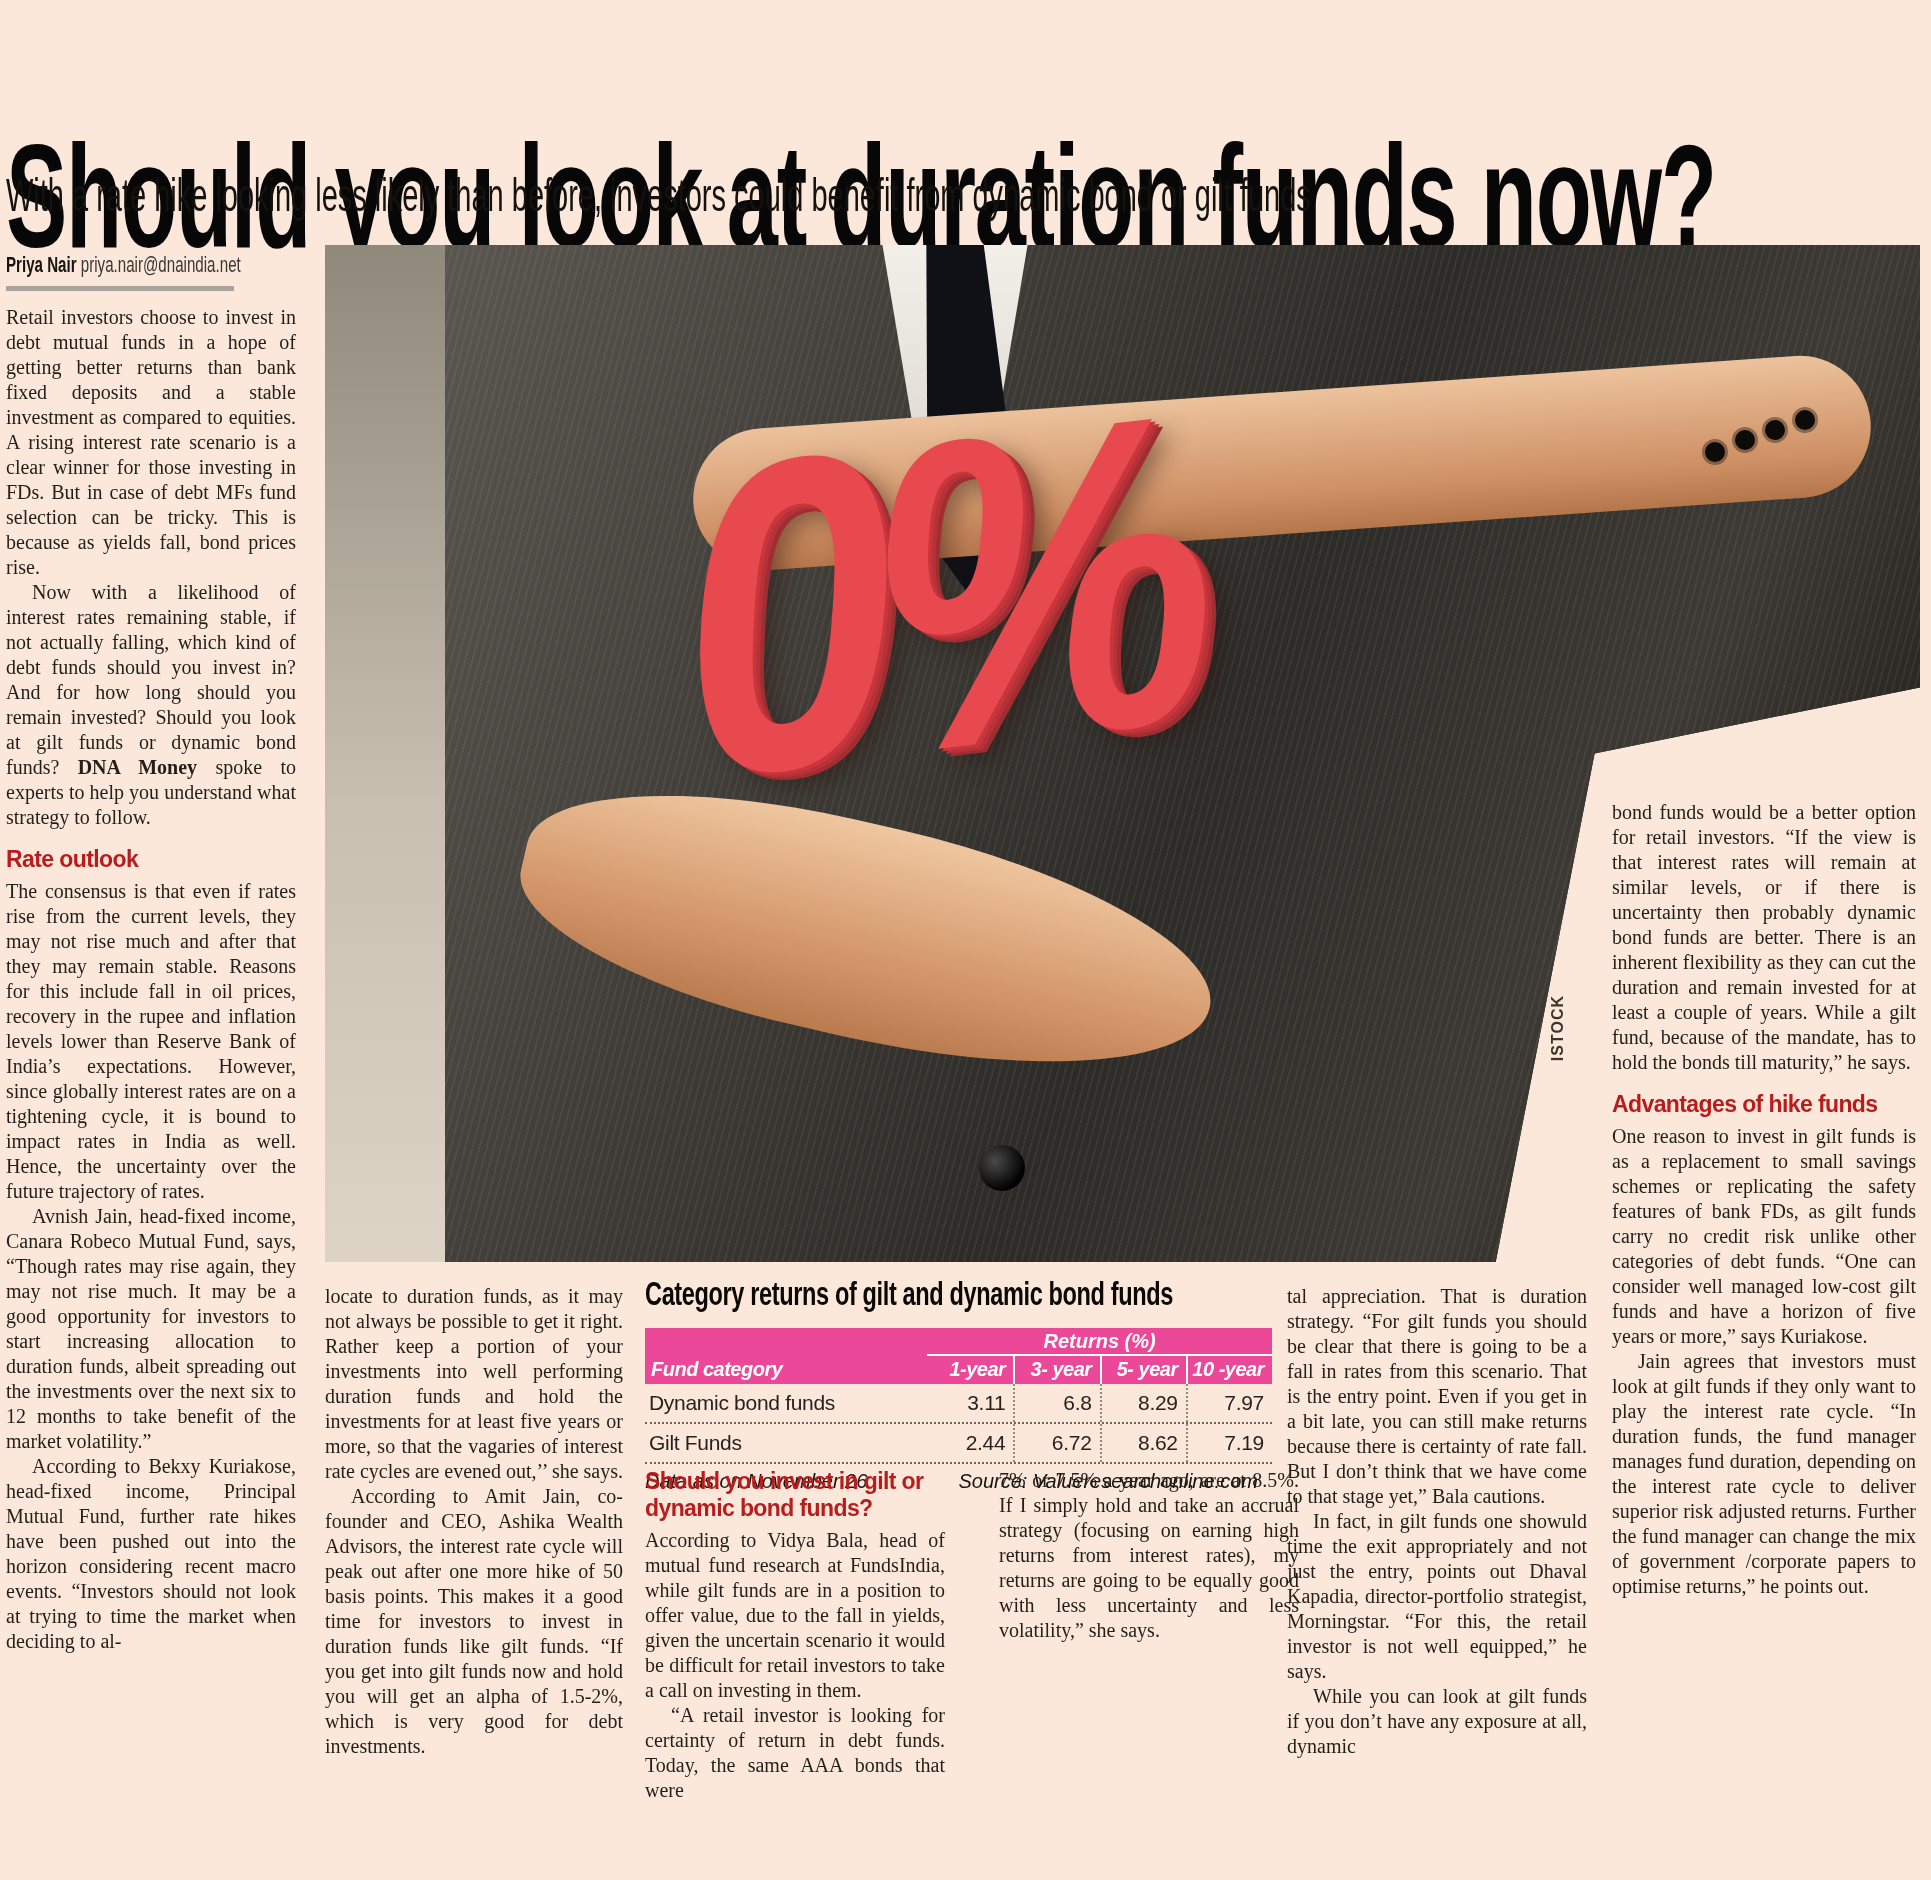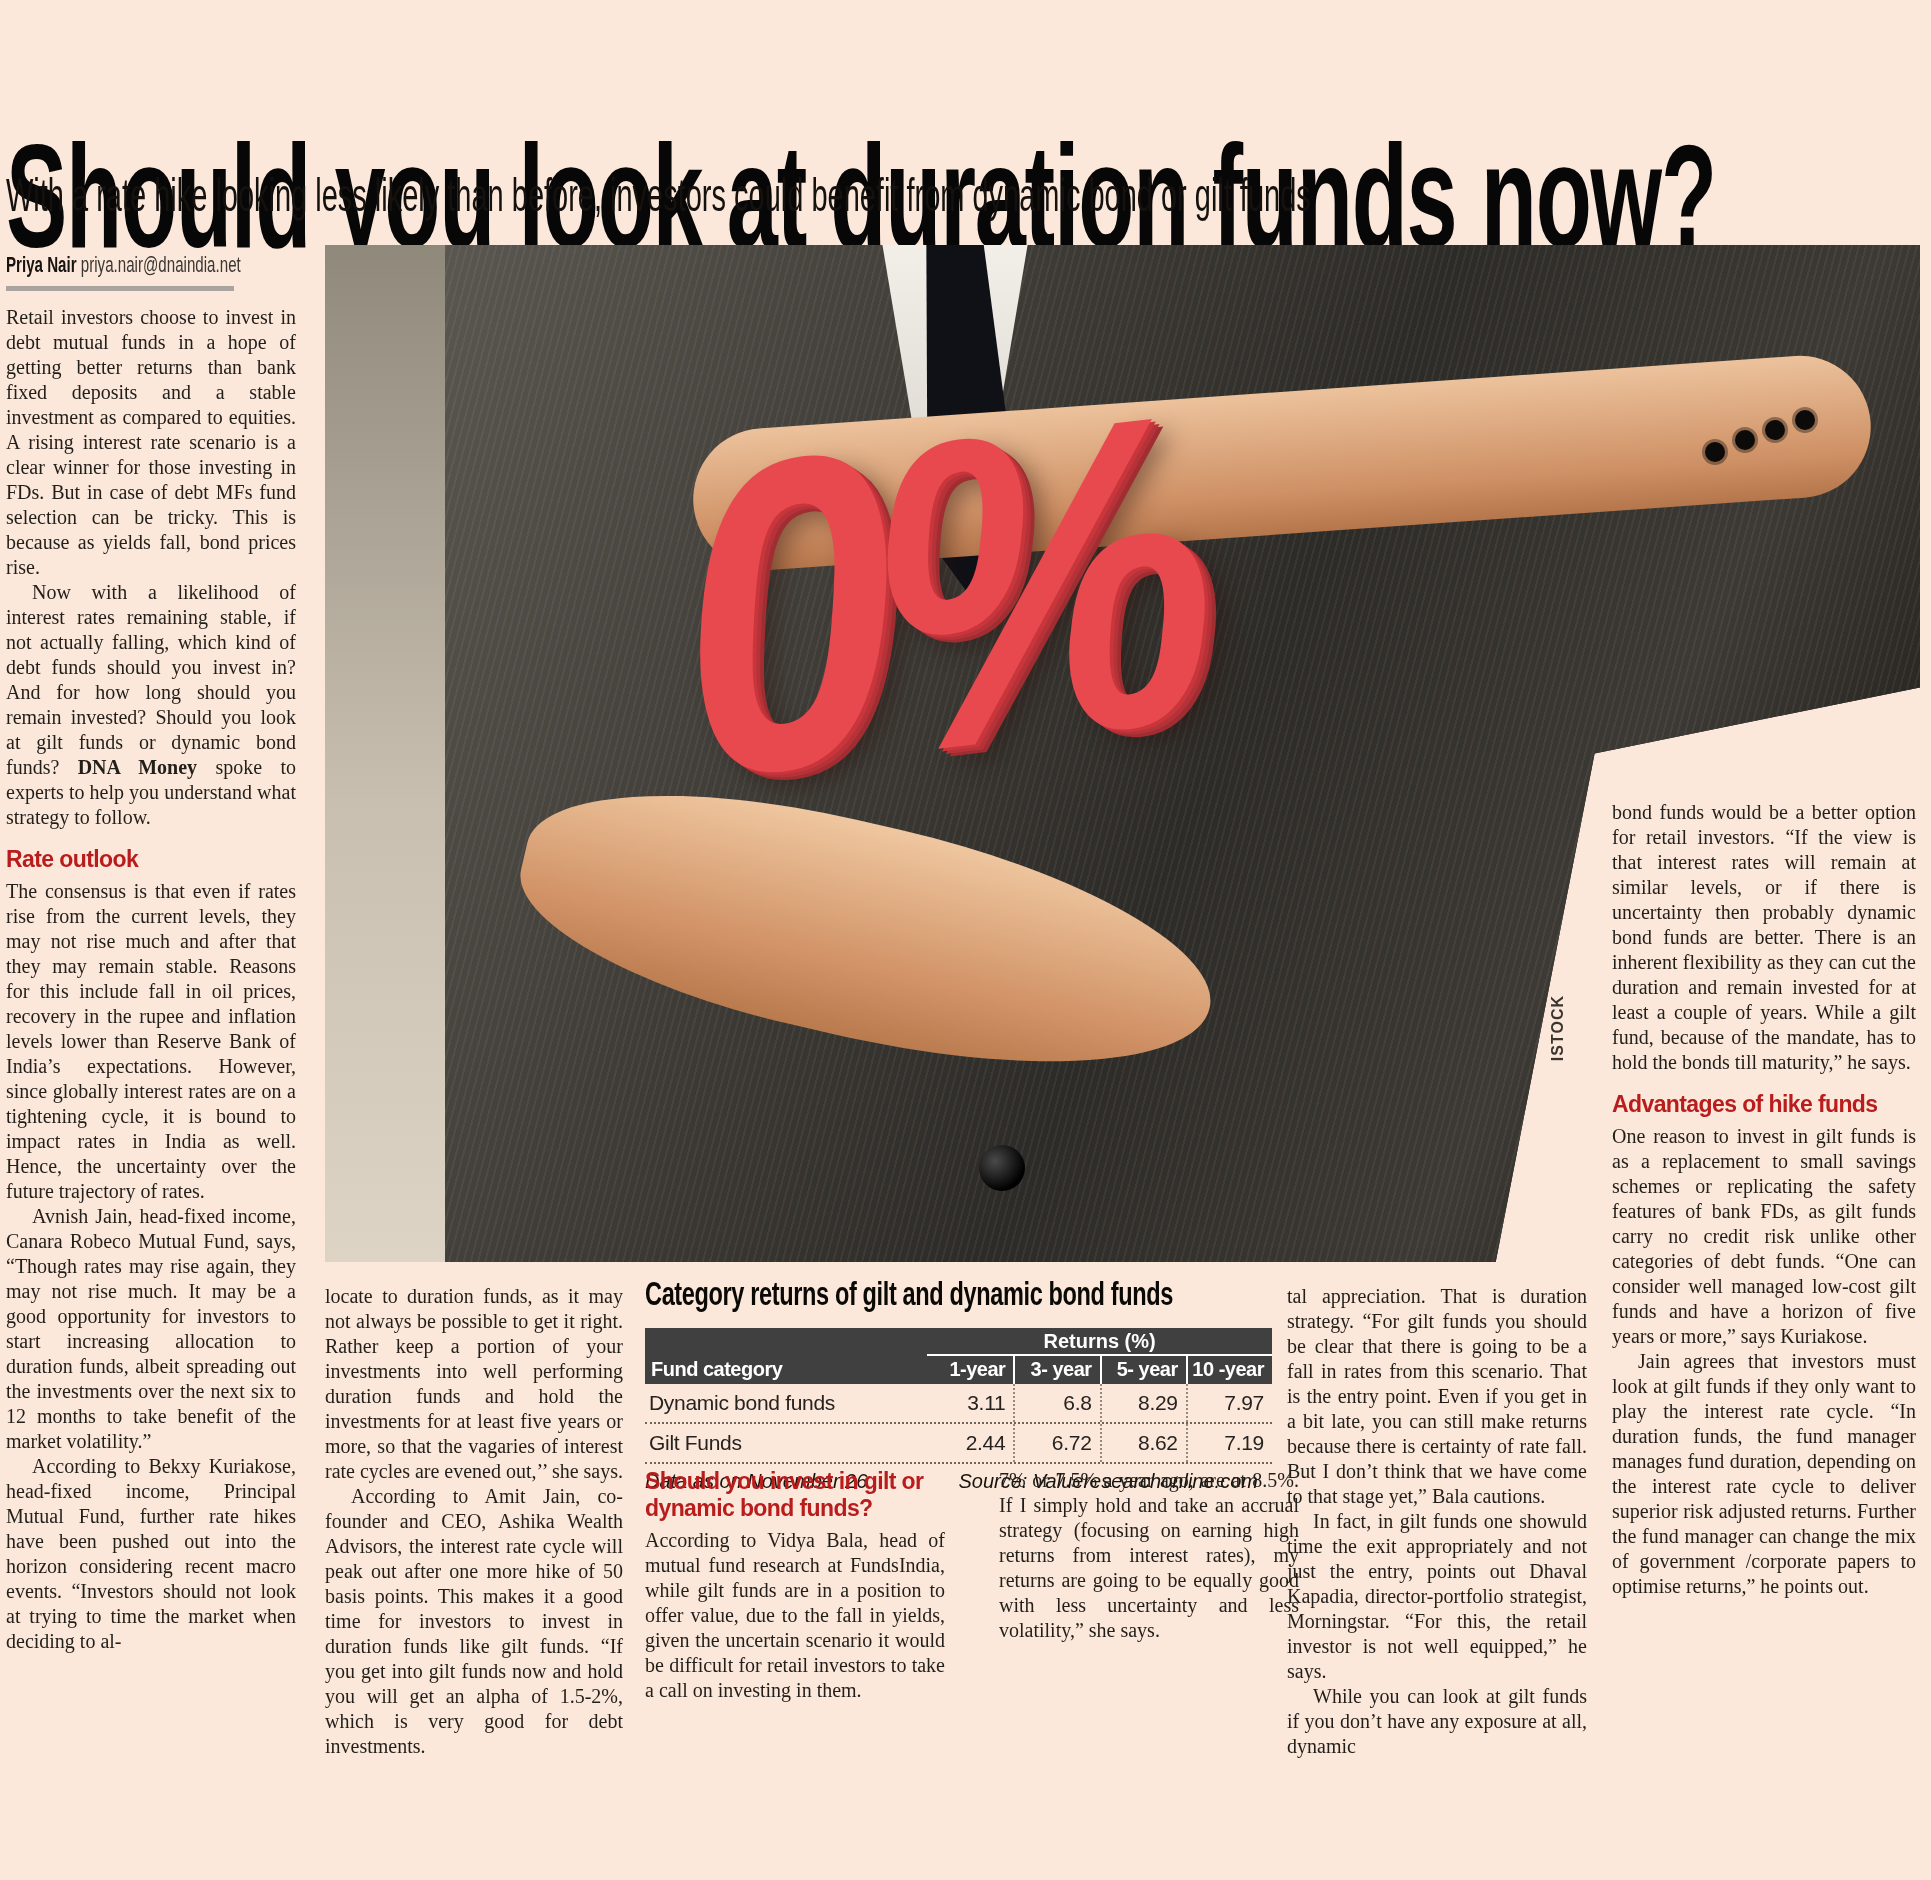--- a/index.html
+++ b/index.html
@@ -64,21 +64,21 @@
   .cuff i{position:absolute;width:20px;height:20px;border-radius:50%;background:#0c0b09;
           box-shadow:0 0 0 3px rgba(0,0,0,.35);}
   .photo-credit{left:1549px;top:995px;font-family:"Liberation Sans",sans-serif;font-size:16px;
         font-weight:bold;letter-spacing:1px;color:#3a362f;writing-mode:vertical-rl;
         transform:rotate(180deg);}
 
   
   .tblwrap{left:645px;top:1276px;width:627px;font-family:"Liberation Sans",sans-serif;}
   .tbl-title{font-weight:bold;font-size:31px;letter-spacing:-0.5px;color:#0b0906;white-space:nowrap;
              transform:scale(0.76,1.05);transform-origin:left top;margin:0 0 16px;}
-  .thead{background:#404040;color:#fff;}
+  .thead{background:#ec4899;color:#fff;font-style:italic;}
   .thead .r1{display:grid;grid-template-columns:45% 55%;}
   .thead .r1 .ret{text-align:center;font-weight:bold;font-size:20px;padding:2px 0 1px;
                   border-bottom:2px solid #fff;}
   .thead .r2{display:grid;grid-template-columns:45% 13.75% 13.75% 13.75% 13.75%;align-items:center;}
   .thead .r2 span{font-weight:bold;font-size:20px;letter-spacing:-0.5px;padding:2px 8px 3px 0;
                   text-align:right;white-space:nowrap;}
   .thead .r2 span:first-child{text-align:left;padding-left:6px;}
   .thead .r2 span.sep{border-left:2px solid #fff;}
   .trow{display:grid;grid-template-columns:45% 13.75% 13.75% 13.75% 13.75%;align-items:center;
         border-bottom:2px dotted #6e6458;}
@@ -165,20 +165,21 @@
 </div>
 
 <div class="abs col c2">
   <p>locate to duration funds, as it may not always be possible to get it right. Rather keep a portion of your investments into well performing duration funds and hold the investments for at least five years or more, so that the vagaries of interest rate cycles are evened out,’’ she says.</p>
   <p class="ind">According to Amit Jain, co-founder and CEO, Ashika Wealth Advisors, the interest rate cycle will peak out after one more hike of 50 basis points. This makes it a good time for investors to invest in duration funds like gilt funds. “If you get into gilt funds now and hold you will get an alpha of 1.5-2%, which is very good for debt investments.</p>
 </div>
 
 <div class="abs col c3">
   <div class="col-heading first">Should you invest in gilt or dynamic bond funds?</div>
   <p>According to Vidya Bala, head of mutual fund research at FundsIndia, while gilt funds are in a position to offer value, due to the fall in yields, given the uncertain scenario it would be difficult for retail investors to take a call on investing in them.</p>
+  <p class="ind">“A retail investor is looking for certainty of return in debt funds. Today, the same AAA bonds that were</p>
 </div>
 
 <div class="abs col c4">
   <p>7% or 7.5% a year ago, are at 8.5%. If I simply hold and take an accrual strategy (focusing on earning high returns from interest rates), my returns are going to be equally good with less uncertainty and less volatility,” she says.</p>
 </div>
 
 <div class="abs col c5">
   <p>tal appreciation. That is duration strategy. “For gilt funds you should be clear that there is going to be a fall in rates from this scenario. That is the entry point. Even if you get in a bit late, you can still make returns because there is certainty of rate fall. But I don’t think that we have come to that stage yet,” Bala cautions.</p>
   <p class="ind">In fact, in gilt funds one showuld time the exit appropriately and not just the entry, points out Dhaval Kapadia, director-portfolio strategist, Morningstar. “For this, the retail investor is not well equipped,” he says.</p>
   <p class="ind">While you can look at gilt funds if you don’t have any exposure at all, dynamic</p>

